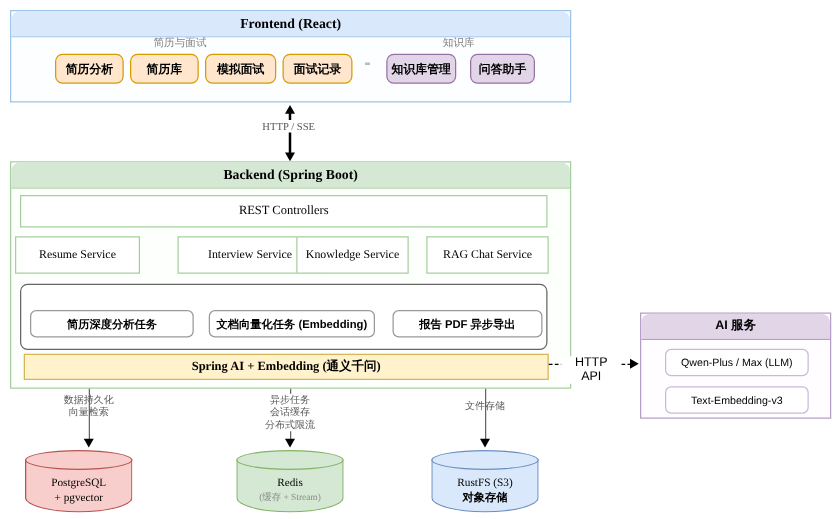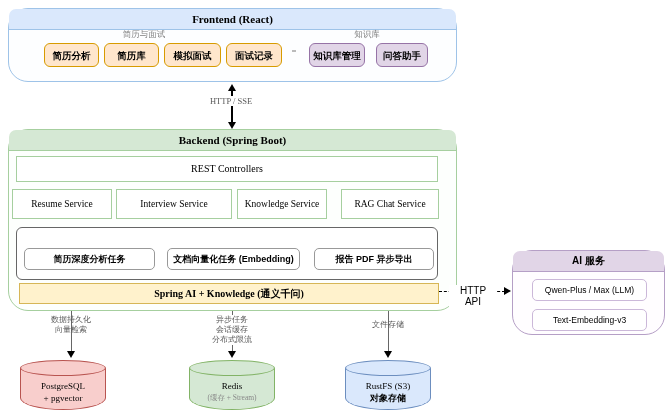--- a/index.html
+++ b/index.html
@@ -1,18 +1,18 @@
 <!DOCTYPE html>
 <html><head>
 <meta charset="utf-8">
 <style>
   html,body{margin:0;padding:0;background:#fff;}
   #canvas{position:relative;width:671px;height:415px;background:#ffffff;overflow:hidden;
           font-family:"Liberation Serif",serif;color:#000;}
-  .panel{position:absolute;border-radius:20px;box-sizing:border-box;}
+  .panel{position:absolute;border-radius:0;box-sizing:border-box;}
   .panel-header{height:20px;line-height:20px;text-align:center;font-weight:bold;font-size:11px;
                 border-bottom:1px solid;border-radius:7px 7px 0 0;}
   
   #frontend{left:8px;top:8px;width:449px;height:74px;border:1px solid #9ec3e8;background:#fdfeff;}
   #frontend .panel-header{background:#dae8fc;border-color:#9ec3e8;}
   .group-label{position:absolute;font-size:8.5px;color:#7f7f7f;text-align:center;}
   .fe-item{position:absolute;height:24px;line-height:24px;text-align:center;font-size:9.5px;
            font-weight:bold;border-radius:6px;box-sizing:border-box;}
   .fe-orange{background:#ffe6cc;border:1px solid #d79b00;}
   .fe-purple{background:#e1d5e7;border:1px solid #9673a6;}
@@ -89,31 +89,31 @@
 
   <div class="arr-up" style="left:228px;top:84px;"></div>
   <div class="vline" style="left:231px;top:90px;height:33px;"></div>
   <div class="arr-down" style="left:228px;top:122px;"></div>
   <div class="conn-label" style="left:203px;top:96px;width:52px;">HTTP / SSE</div>
 
   <div class="panel" id="backend">
     <div class="panel-header">Backend (Spring Boot)</div>
     <div class="be-box" id="rest-controllers">REST Controllers</div>
     <div class="be-box svc" style="left:3px;width:100px;">Resume Service</div>
-    <div class="be-box svc" style="left:107px;width:116px;">Interview Service</div>
+    <div class="be-box svc" style="left:133px;width:116px;">Interview Service</div>
     <div class="be-box svc" style="left:228px;width:90px;">Knowledge Service</div>
     <div class="be-box svc" style="left:332px;width:98px;">RAG Chat Service</div>
 
     <div id="workers">
       <div class="task" style="left:7px;width:131px;">简历深度分析任务</div>
       <div class="task" style="left:150px;width:133px;text-align:center;">文档向量化任务 (Embedding)</div>
       <div class="task" style="left:297px;width:120px;">报告 PDF 异步导出</div>
     </div>
 
-    <div id="spring-ai">Spring AI + Knowledge (通义千问)</div>
+    <div id="spring-ai">Spring AI + Embedding (通义千问)</div>
   </div>
 
   <div class="dash-h" style="left:439px;top:291px;width:66px;"></div>
   <div class="conn-label" style="left:449px;top:285px;width:44px;font-family:'Liberation Sans',sans-serif;font-size:10px;color:#000;">HTTP API</div>
   <div class="arr-right" style="left:504px;top:287px;"></div>
 
   <div class="panel" id="ai-box">
     <div class="panel-header">AI 服务</div>
     <div class="ai-item" style="top:28px;">Qwen-Plus / Max (LLM)</div>
     <div class="ai-item" style="top:58px;">Text-Embedding-v3</div>

